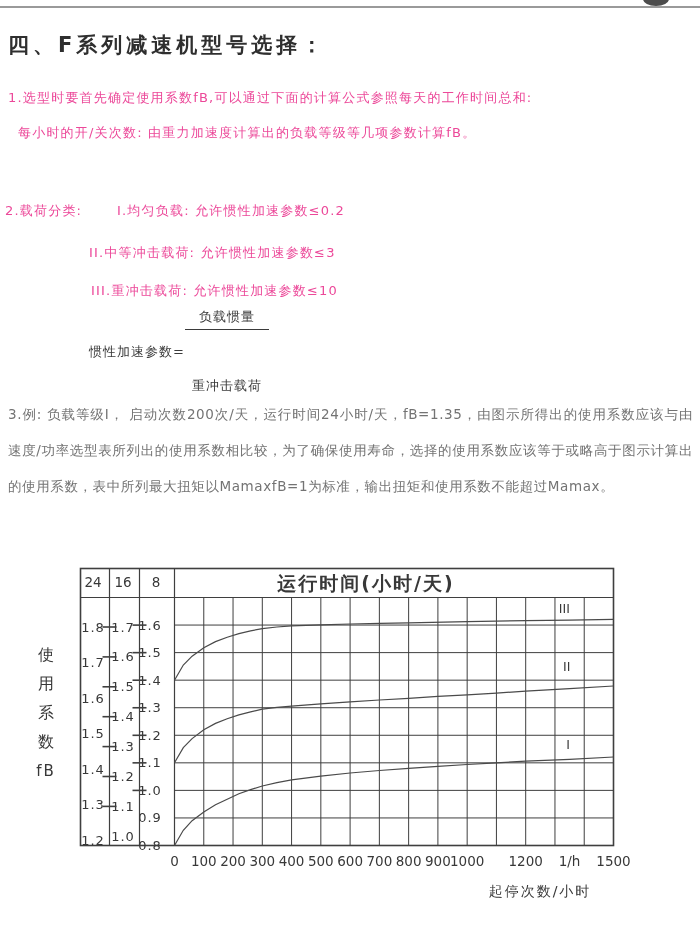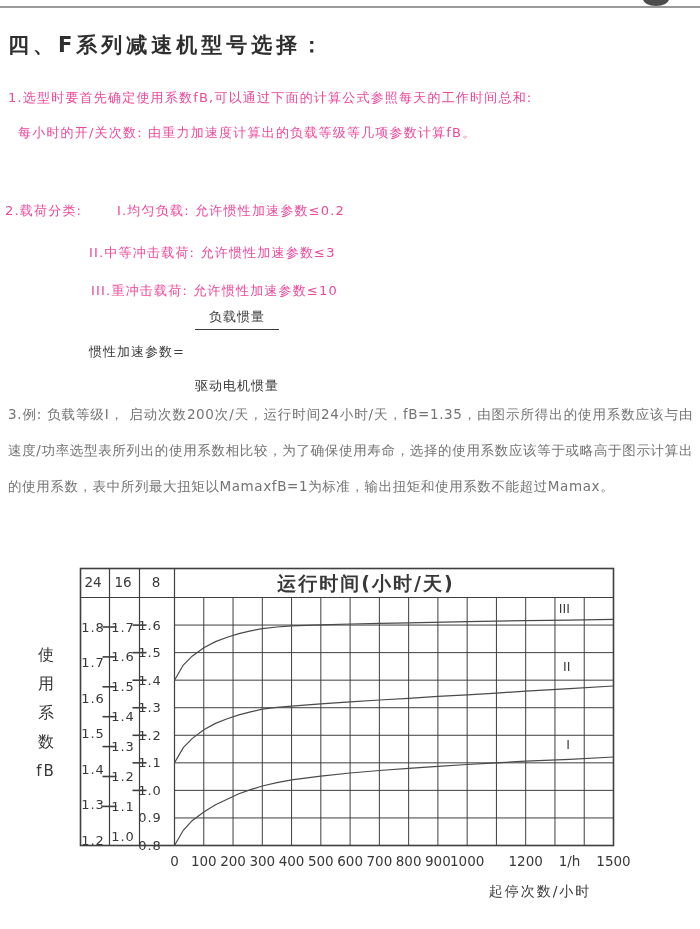--- a/index.html
+++ b/index.html
@@ -16,21 +16,21 @@
     letter-spacing:4px;white-space:nowrap;
   }
   .body-text{font-size:13px;letter-spacing:1.2px;color:#ec4899;white-space:nowrap;}
   .p1 {left:8px; top:89px;}
   .p1b{left:18px;top:124px;}
   .sec2-label{left:5px;top:202px;}
   .load-item-1{left:89px;top:202px;margin-left:28px;}
   .load-item-2{left:89px;top:244px;}
   .load-item-3{left:91px;top:282px;}
   .formula{left:89px;top:308px;display:flex;align-items:center;font-size:13px;letter-spacing:1px;}
-  .formula .lhs{margin-right:10px;text-align:right;}
+  .formula .lhs{margin-right:0;text-align:right;}
   .frac{display:inline-flex;flex-direction:column;align-items:center;text-align:center;gap:44px;}
   .frac .num{padding:0 14px 3px 14px;border-bottom:1.5px solid #3a3a3a;}
   .frac .den{padding-top:3px;}
   .p3{
     left:8px;top:396px;width:685px;font-size:13.5px;line-height:36px;
     letter-spacing:0.6px;text-align:justify;color:#737373;white-space:normal;
   }
   svg text{fill:#383838;}
 </style>
 </head>
@@ -46,21 +46,21 @@
 
 <div class="abs body-text sec2-label">2.载荷分类:</div>
 <div class="abs body-text load-item-1">I.均匀负载: 允许惯性加速参数≤0.2</div>
 <div class="abs body-text load-item-2">II.中等冲击载荷: 允许惯性加速参数≤3</div>
 <div class="abs body-text load-item-3">III.重冲击载荷: 允许惯性加速参数≤10</div>
 
 <div class="abs formula">
   <span class="lhs">惯性加速参数=</span>
   <span class="frac">
     <span class="num">负载惯量</span>
-    <span class="den">驱动电机惯量</span>
+    <span class="den">重冲击载荷</span>
   </span>
 </div>
 
 <div class="abs p3">3.例: 负载等级I， 启动次数200次/天，运行时间24小时/天，fB=1.35，由图示所得出的使用系数应该与由速度/功率选型表所列出的使用系数相比较，为了确保使用寿命，选择的使用系数应该等于或略高于图示计算出的使用系数，表中所列最大扭矩以MamaxfB=1为标准，输出扭矩和使用系数不能超过Mamax。</div>
 
 <svg id="chart" class="abs" style="left:0;top:0;" width="700" height="929" viewBox="0 0 700 929">
     <g>
       <rect x="80.5" y="568.5" width="533" height="277" fill="none" stroke="#3f3f3f" stroke-width="1.6"></rect>
       <line x1="80.5" y1="597.5" x2="613.5" y2="597.5" stroke="#3f3f3f" stroke-width="1.2"></line>
       <line x1="109.5" y1="568.5" x2="109.5" y2="845.5" stroke="#3f3f3f" stroke-width="1.2"></line>

